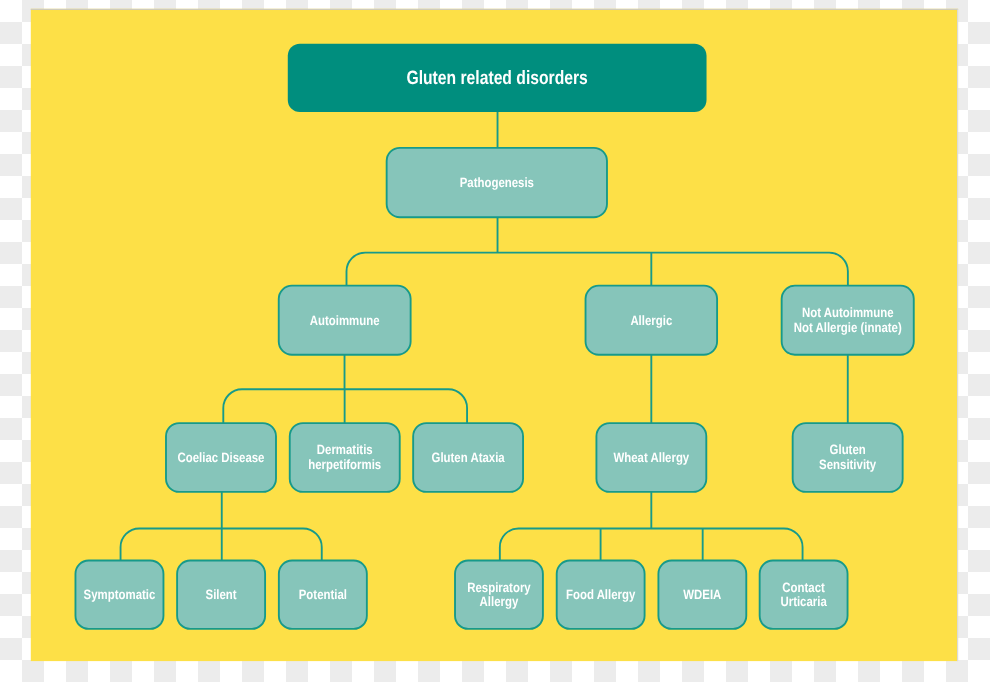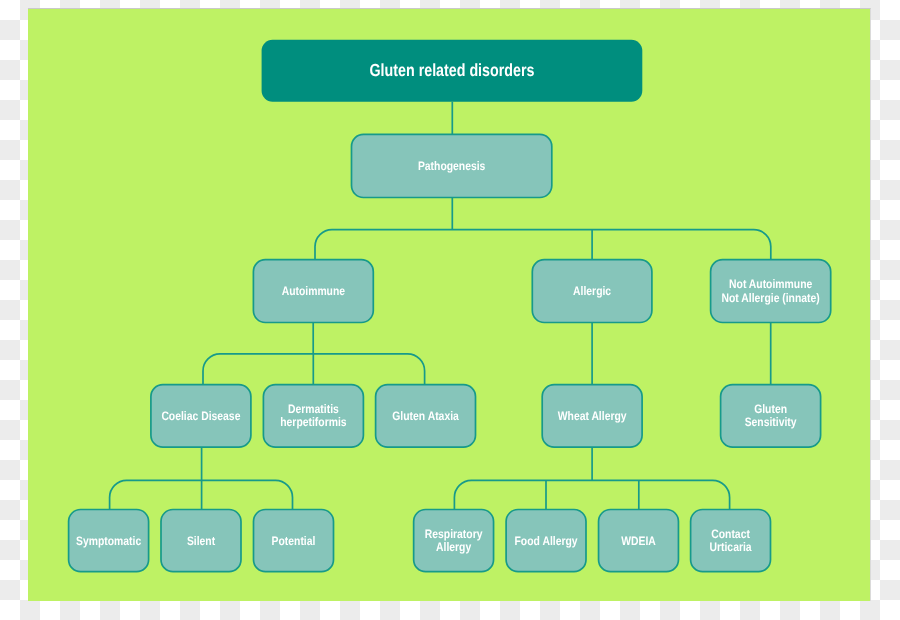--- a/index.html
+++ b/index.html
@@ -9,21 +9,21 @@
     font-family:"Liberation Sans",sans-serif;
     background-color:#ffffff;
     background-image:
       linear-gradient(45deg,#ececec 25%,transparent 25%,transparent 75%,#ececec 75%),
       linear-gradient(45deg,#ececec 25%,transparent 25%,transparent 75%,#ececec 75%);
     background-size:40px 40px;
     background-position:0 0,20px 20px;
   }
   #canvas{
     position:absolute;left:28px;top:8px;width:843px;height:593px;
-    background:#bef264;
+    background:#fde047;
     border-top:1px solid #c9c9c9;
     border-right:1px solid #dadada;
     box-sizing:border-box;
   }
   #flow{position:absolute;left:-28px;top:-8px;}
   .node-label{
     font-family:"Liberation Sans",sans-serif;
     font-weight:bold;
     text-anchor:middle;
     -webkit-font-smoothing:antialiased;

